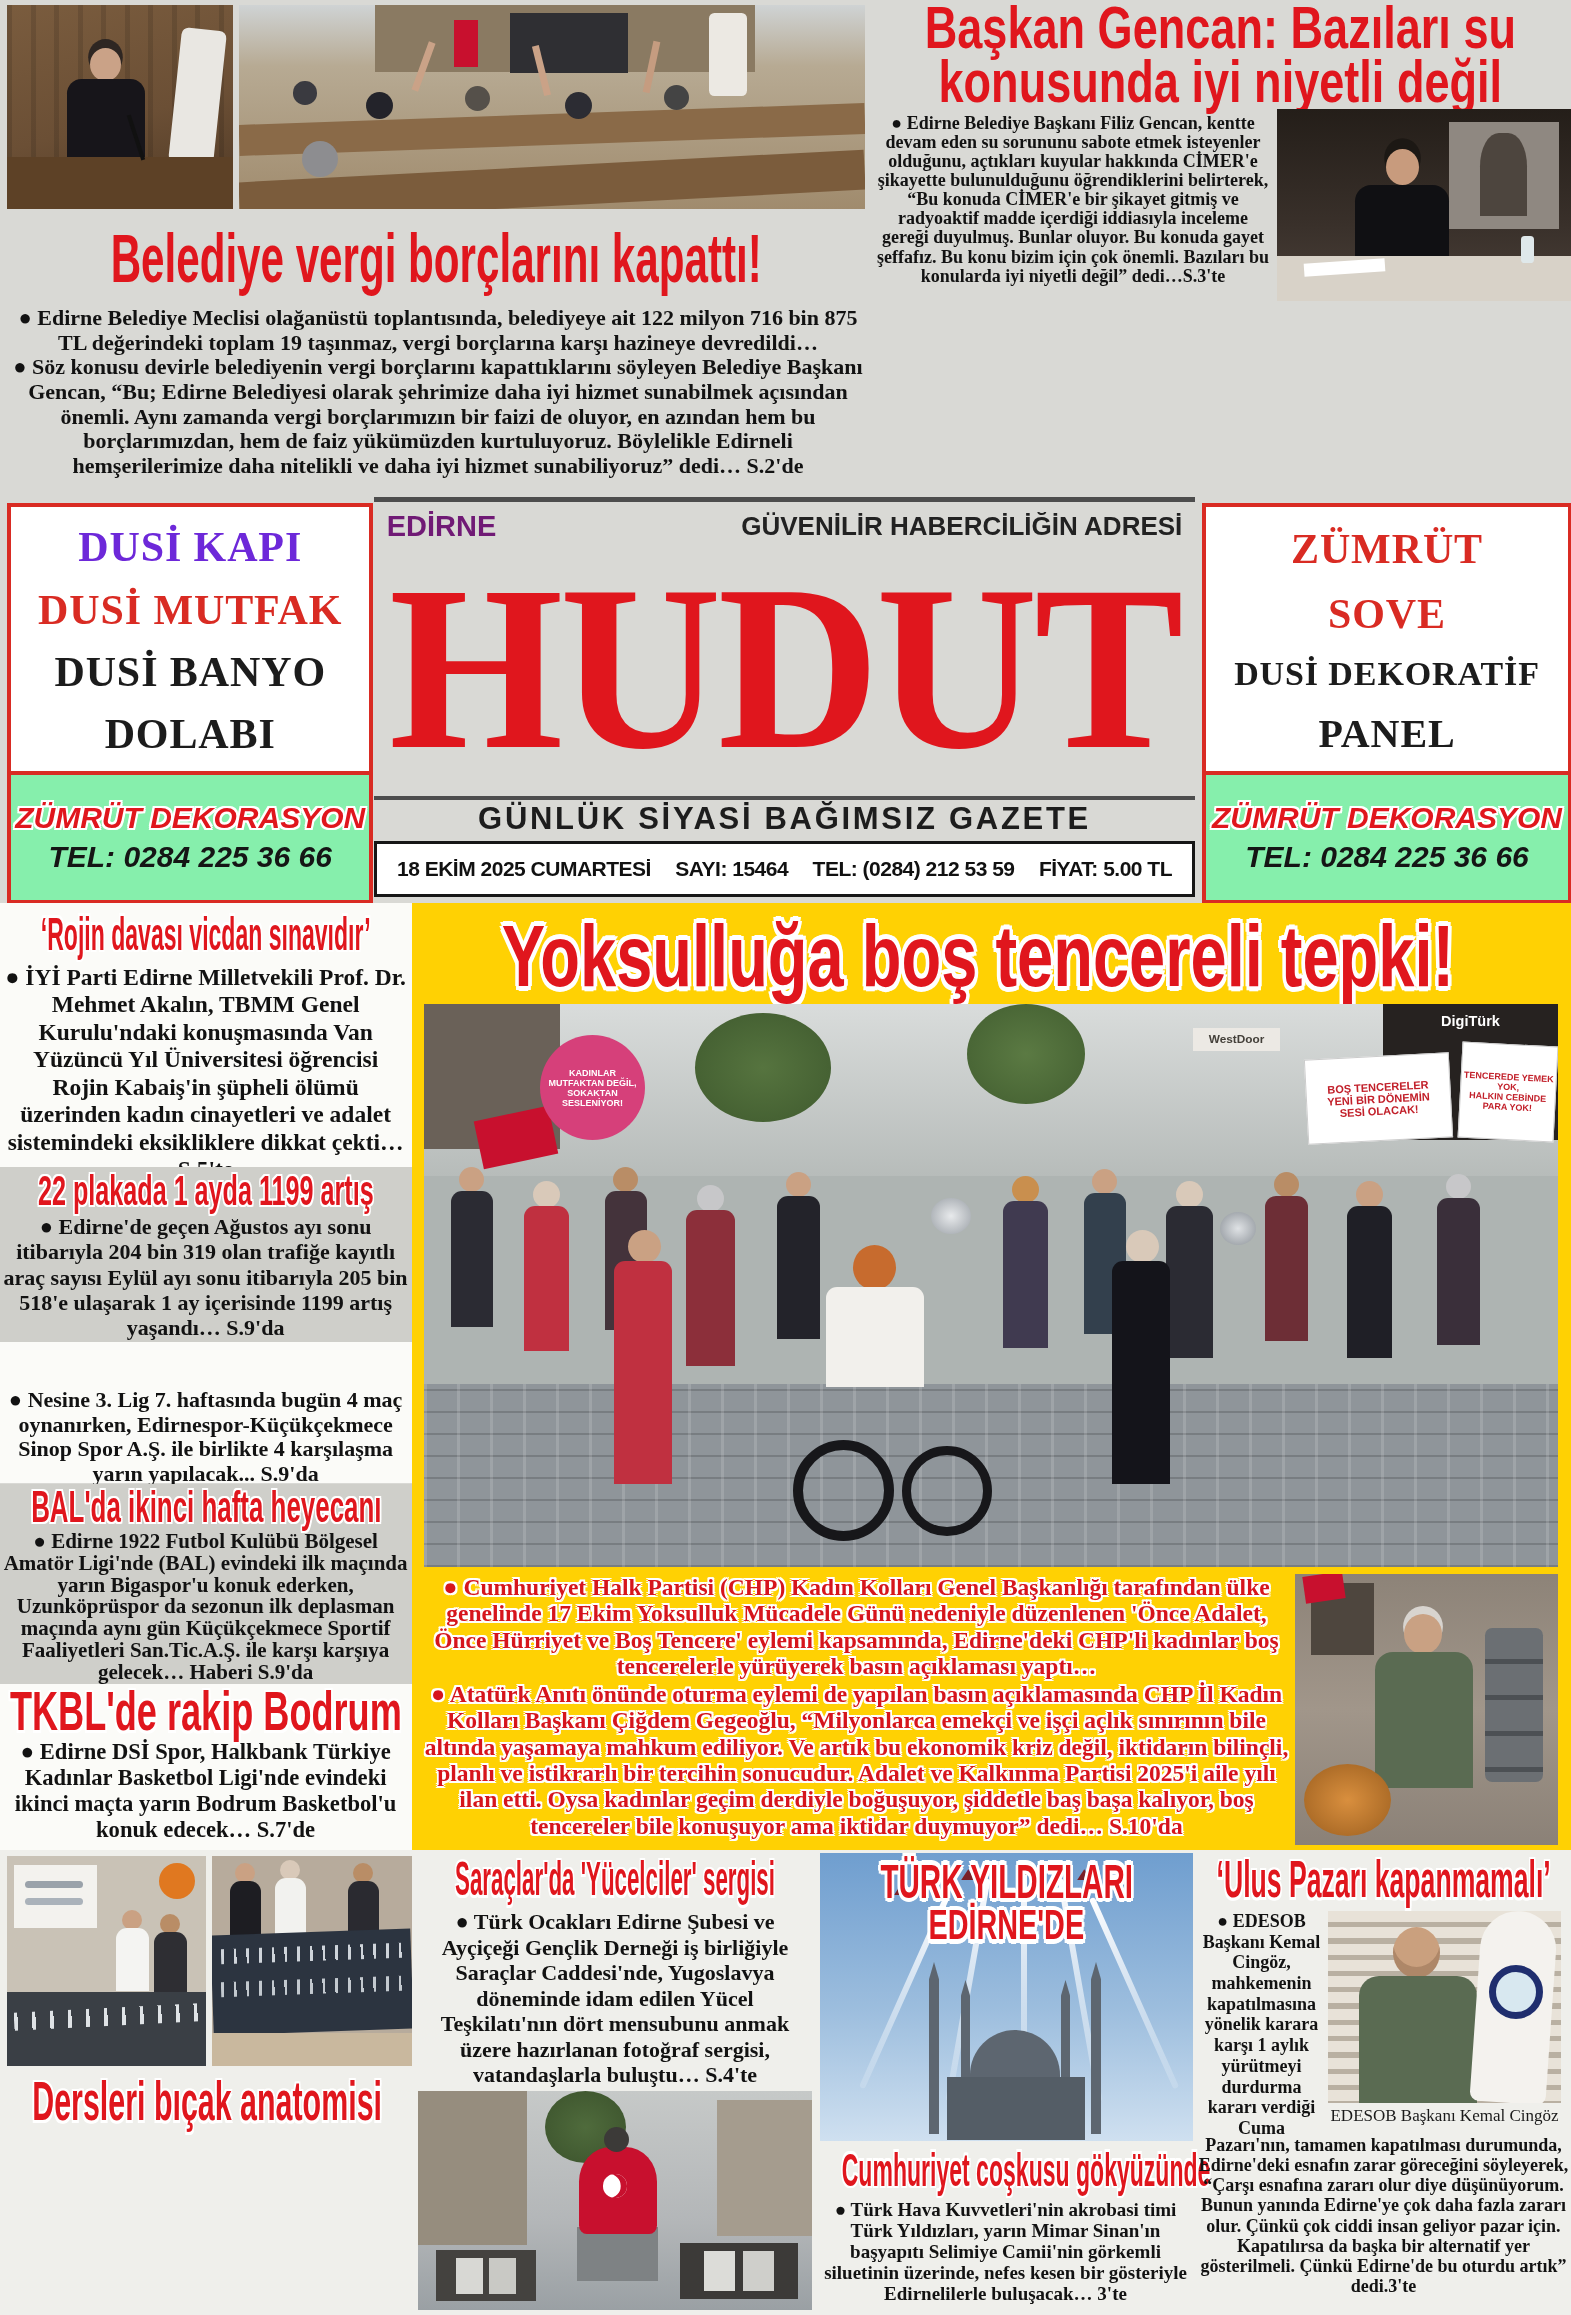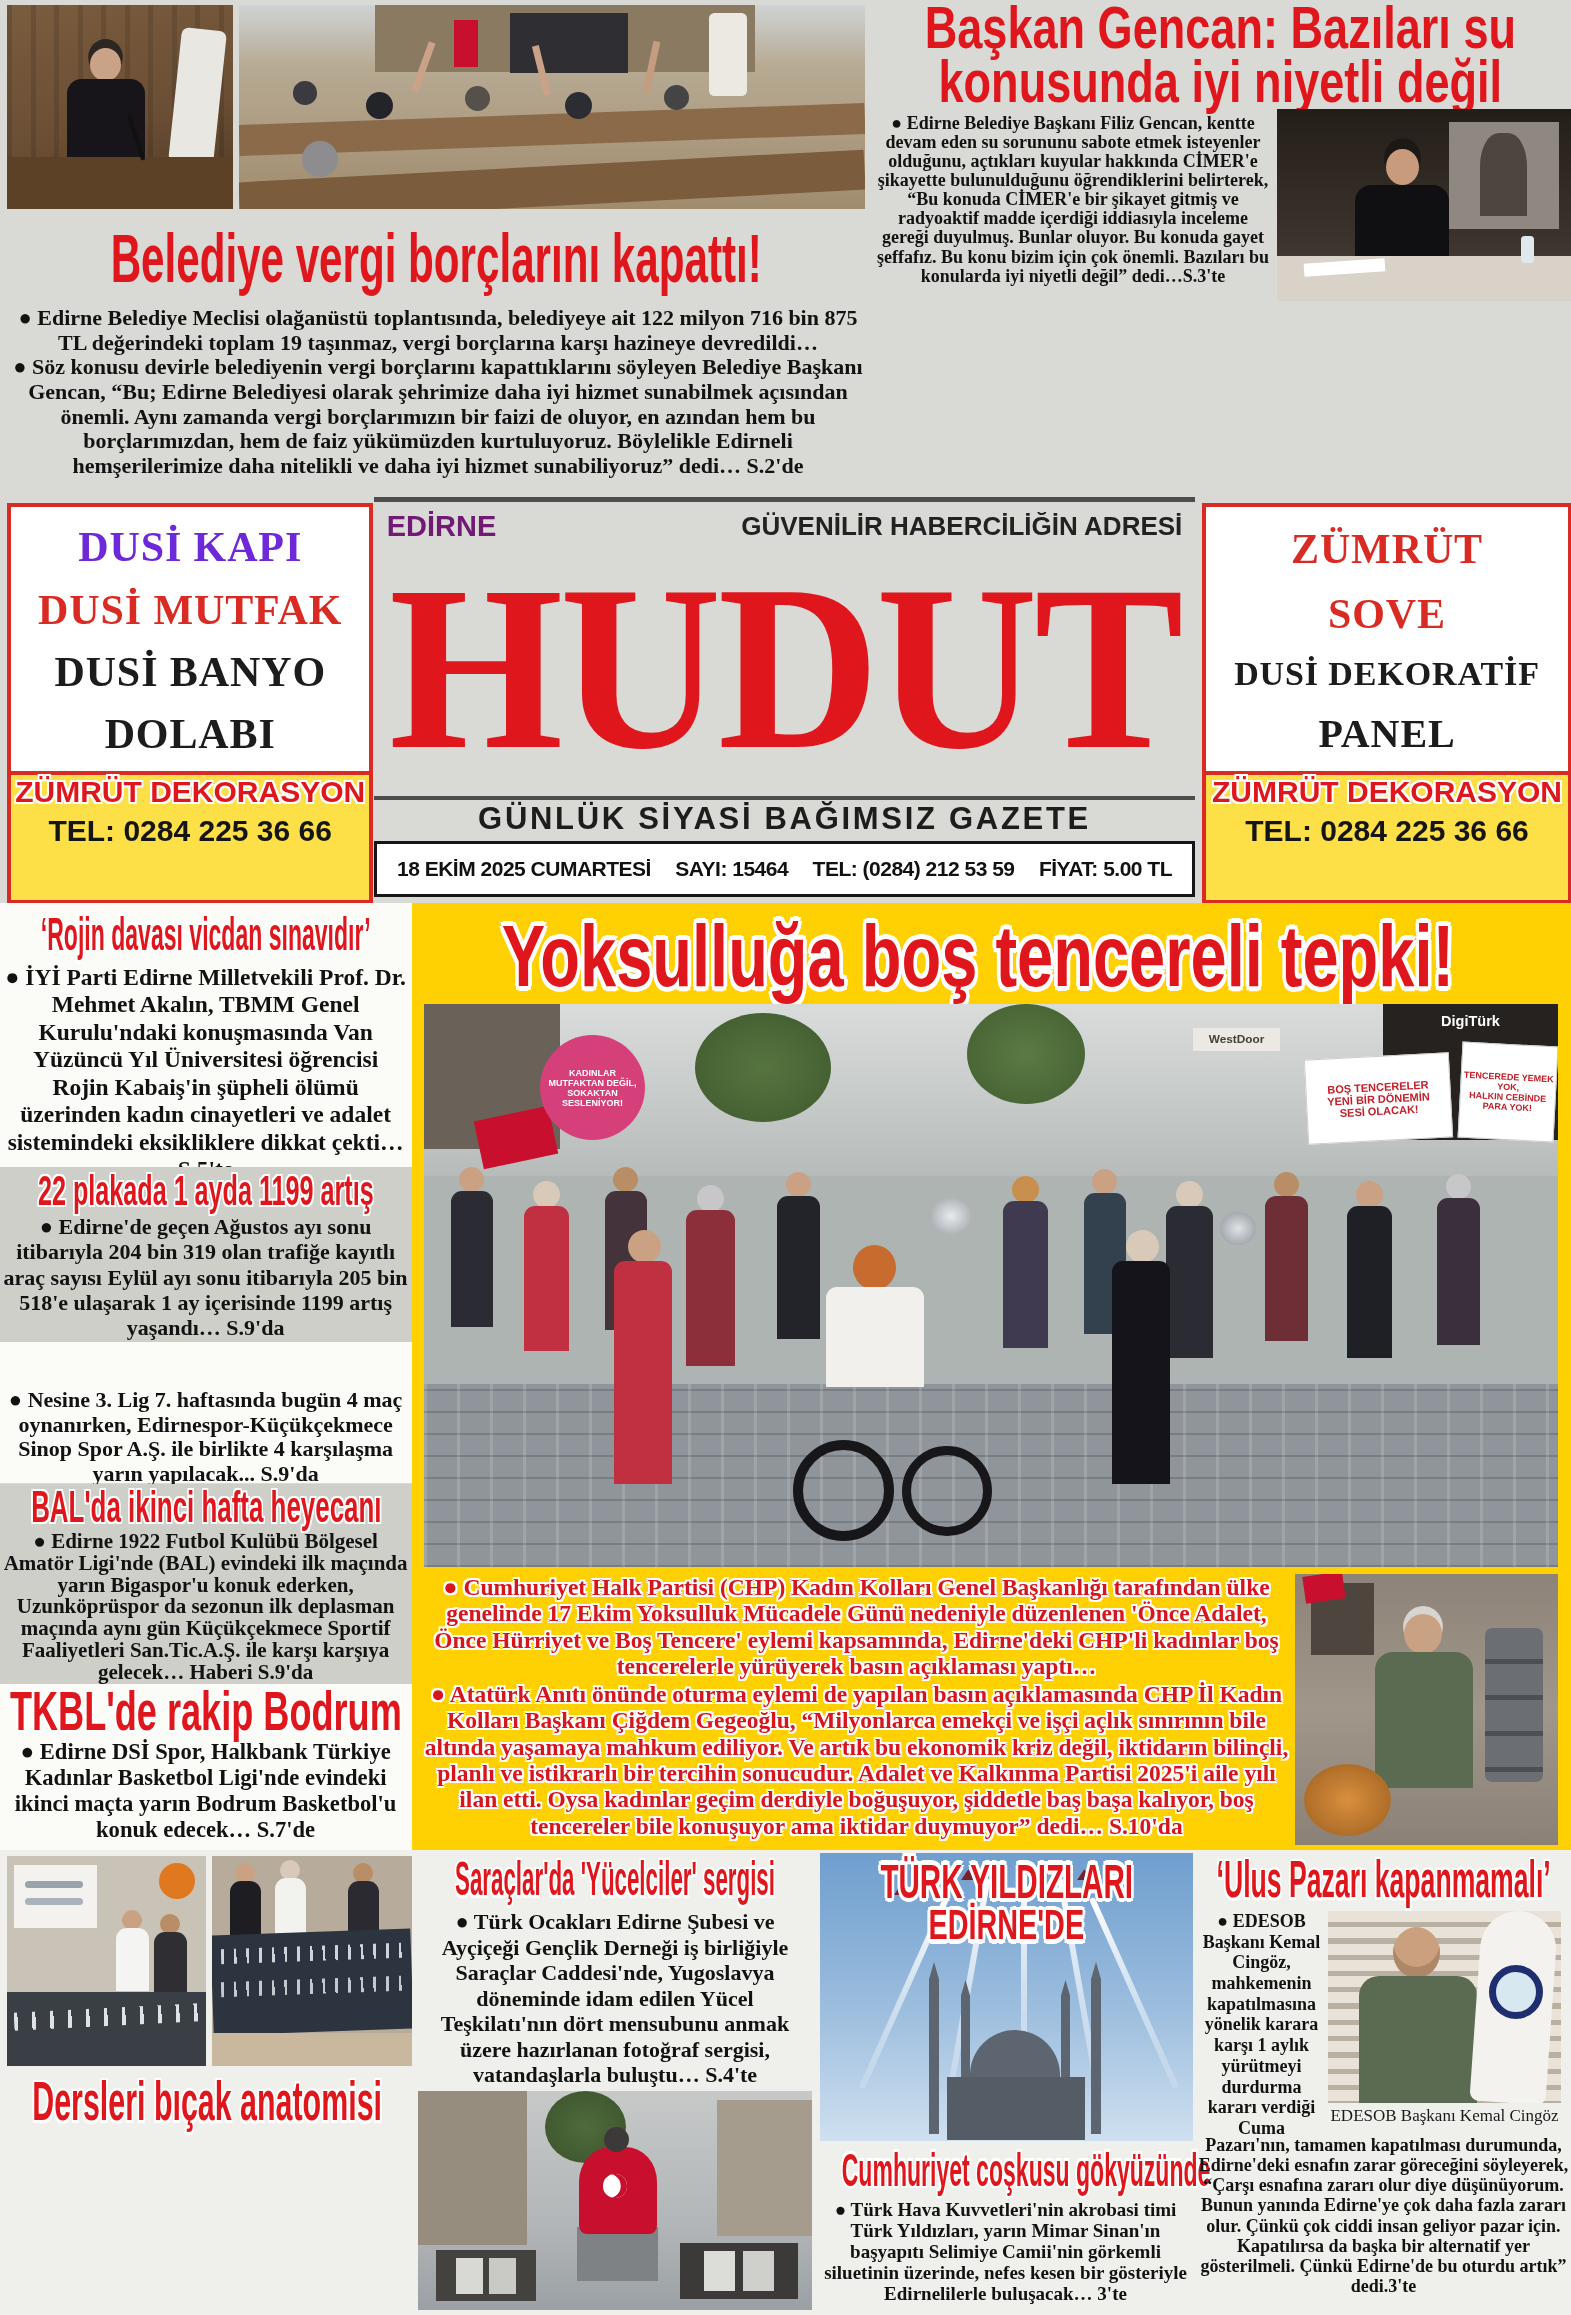--- a/index.html
+++ b/index.html
@@ -11,21 +11,21 @@
   .hl{position:absolute;display:flex;align-items:center;justify-content:center;
       font-family:"Liberation Sans",sans-serif;font-weight:bold;color:var(--red);}
   .hl>span{display:inline-block;white-space:nowrap;transform:scale(var(--sx,1),var(--sy,1));}
   .sw{text-shadow:-2.7px -2.7px 0 #fff,2.7px -2.7px 0 #fff,-2.7px 2.7px 0 #fff,2.7px 2.7px 0 #fff,-3.6px 0 0 #fff,3.6px 0 0 #fff,0 -3.6px 0 #fff,0 3.6px 0 #fff;}
   .sw2{text-shadow:-1.8px -1.8px 0 #fff,1.8px -1.8px 0 #fff,-1.8px 1.8px 0 #fff,1.8px 1.8px 0 #fff,-1.8px 0 0 #fff,1.8px 0 0 #fff,0 -1.8px 0 #fff,0 1.8px 0 #fff;}
   .panel-white{position:absolute;background:#fbfbf8;}
   .panel-gray{position:absolute;background:#cfcfca;}
   .adbox{position:absolute;background:#fff;border:4.5px solid #d92b23;display:flex;flex-direction:column;}
   .adlines{flex:1;display:flex;flex-direction:column;justify-content:space-around;align-items:center;padding:9px 0 5.4px;}
   .adline{font-family:"Liberation Serif",serif;font-weight:bold;letter-spacing:0.9px;}
-  .adfoot{height:125px;border-top:4.5px solid #d92b23;background:#fde047;display:flex;flex-direction:column;justify-content:flex-start;align-items:center;gap:5.4px;}
+  .adfoot{height:125px;border-top:4.5px solid #d92b23;background:#86efac;display:flex;flex-direction:column;justify-content:center;align-items:center;gap:5.4px;font-style:italic;}
   .adbrand{color:var(--red);font-weight:bold;font-size:30px;}
   .adtel{color:#151515;font-weight:bold;font-size:30px;}
   .datebar{position:absolute;background:#fff;border:3.6px solid #161616;display:flex;align-items:center;justify-content:space-between;
            padding:0 20px;font-weight:bold;font-size:21px;letter-spacing:-0.5px;color:#111;}
   .rule{position:absolute;background:#4d4d4d;}
   .capred{position:absolute;font-family:"Liberation Serif",serif;font-weight:bold;text-align:center;color:#d6151c;}
   .pp{position:absolute;}
   .ph{position:absolute;border-radius:50%;}
   .pb{position:absolute;border-radius:11px 11px 0 0;}
   .placard{position:absolute;background:#fff;border:0.9px solid #ccc;color:#c2202a;font-weight:bold;

